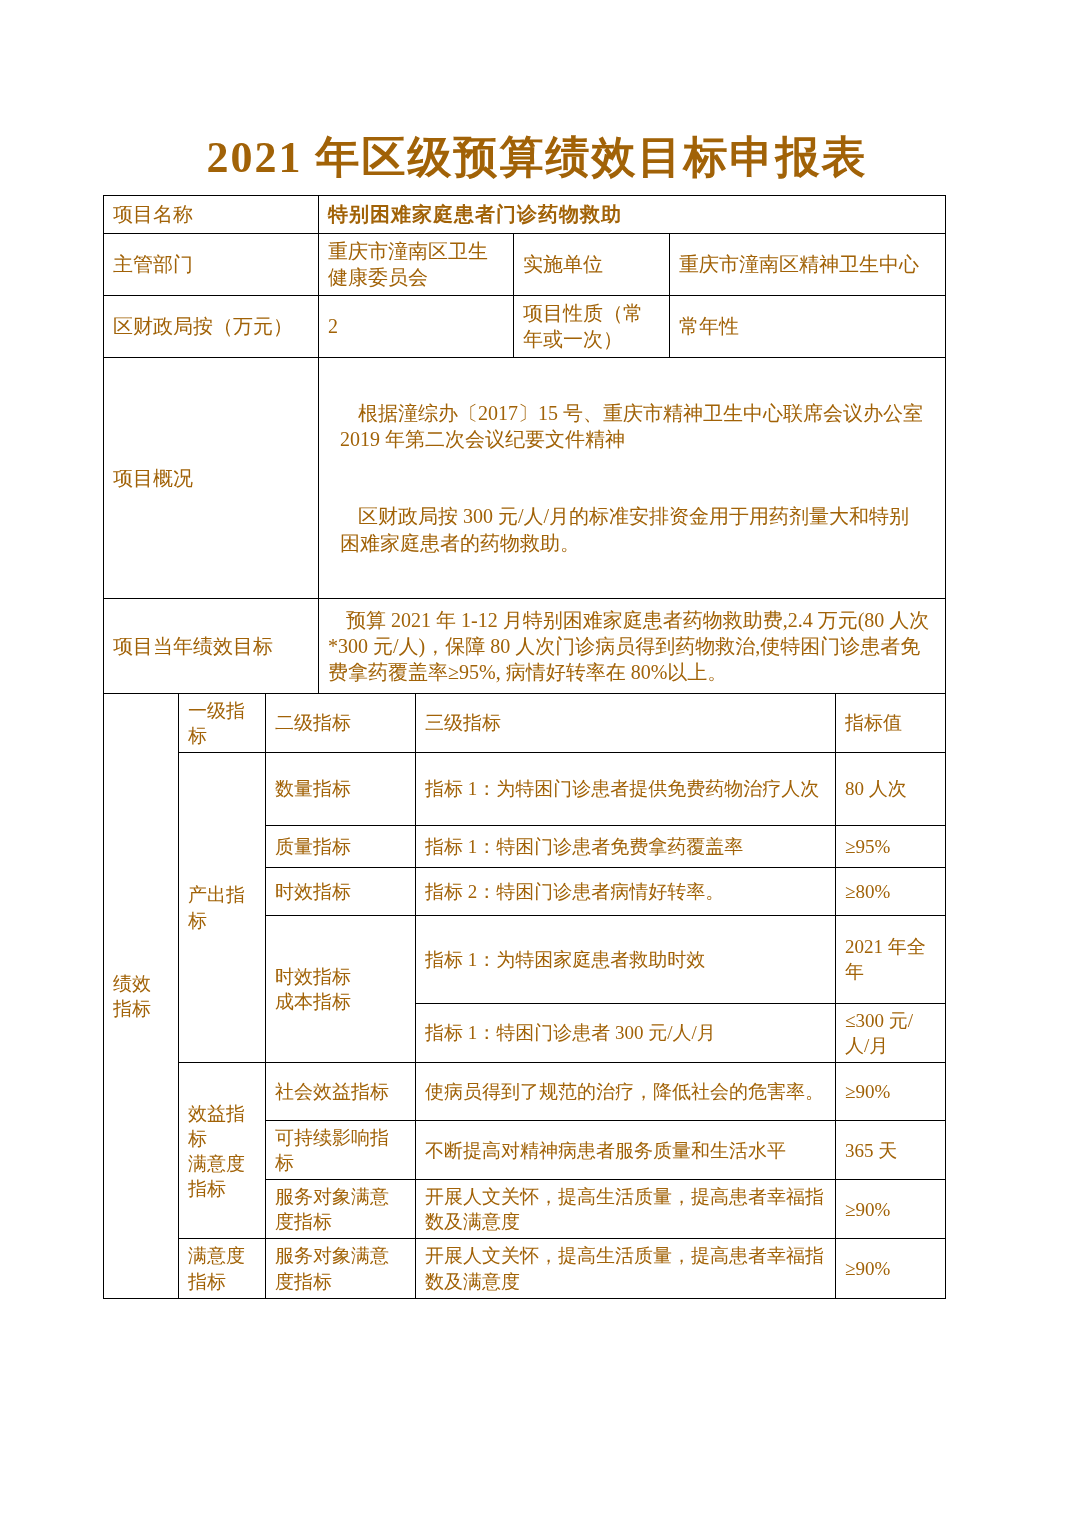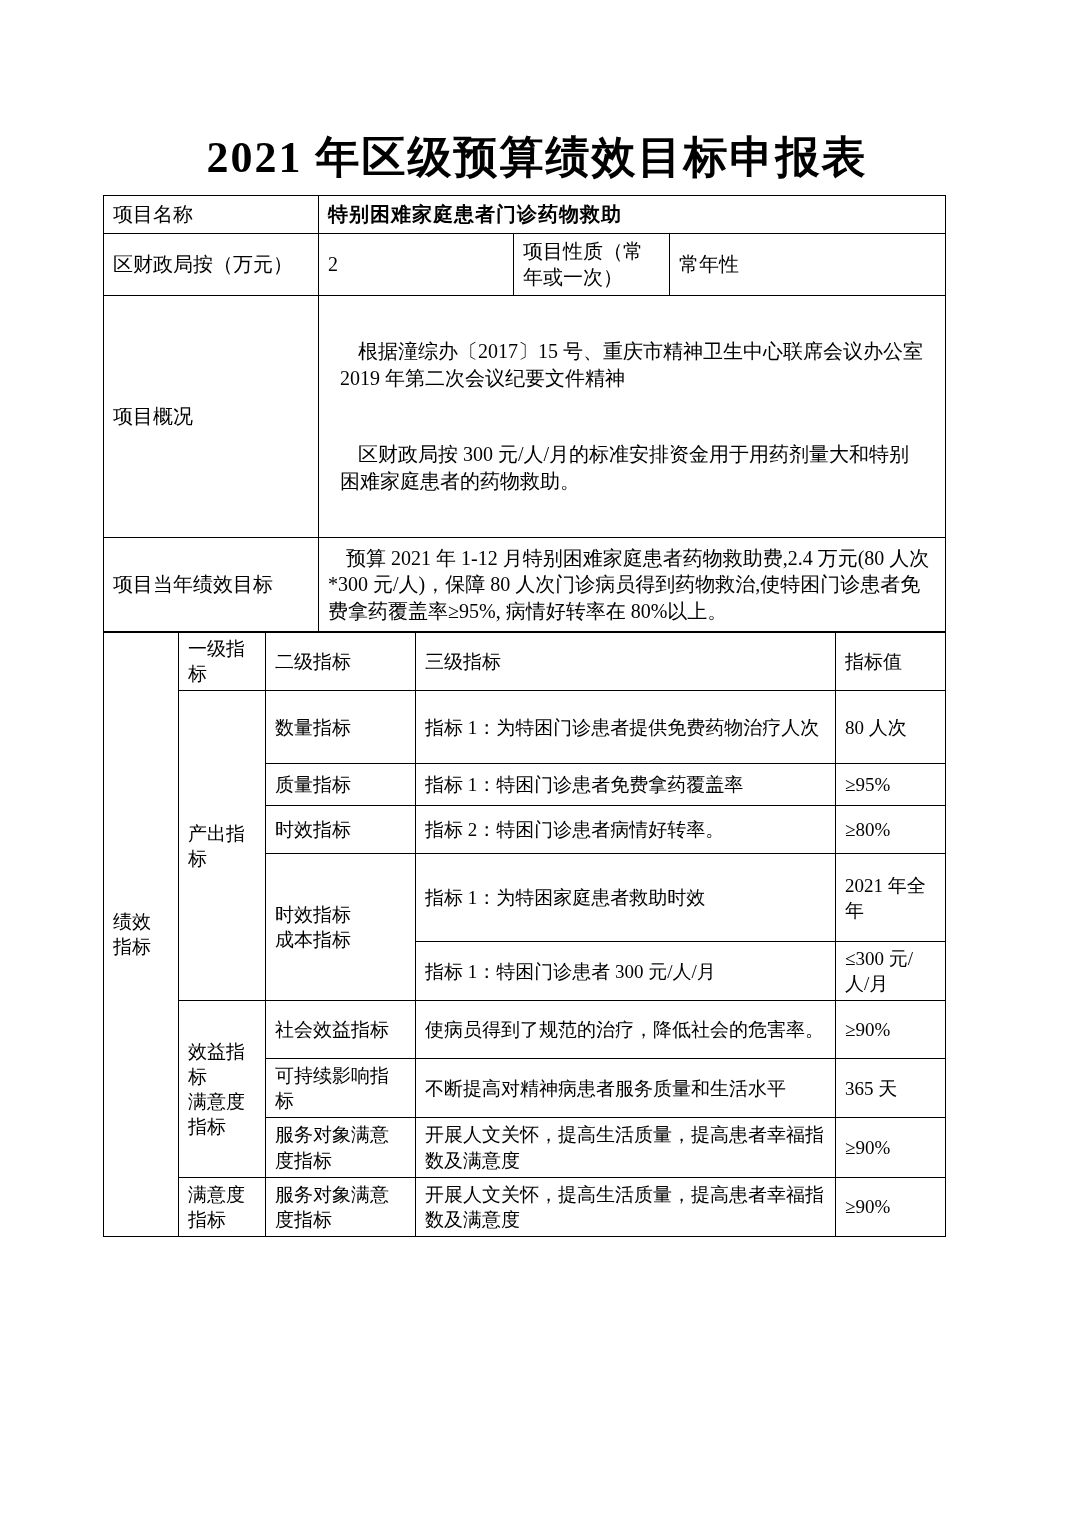--- a/index.html
+++ b/index.html
@@ -1,21 +1,21 @@
 <!DOCTYPE html>
 <html><head>
 <meta charset="utf-8">
 <style>
   html, body { margin: 0; padding: 0; background: #ffffff; }
   .page {
     position: relative;
     width: 1074px;
     height: 1330px;
     background: #ffffff;
-    color: #000000;
+    color: #a16207;
     font-family: "Liberation Serif", "DejaVu Serif", serif;
     overflow: hidden;
   }
   .doc-title {
     position: absolute;
     left: 0; top: 128px;
     width: 100%;
     margin: 0;
     text-align: center;
     font-size: 44px;
@@ -79,20 +79,26 @@
       <colgroup>
         <col style="width:215px">
           <col style="width:195px">
           <col style="width:156px">
           <col style="width:276px">
       </colgroup>
       <tbody>
         <tr style="height:38px">
           <td class="center">项目名称</td>
           <td colspan="3" class="project-name">特别困难家庭患者门诊药物救助</td>
+        </tr>
+        <tr style="height:55px">
+          <td>主管部门</td>
+          <td class="dept-cell">重庆市潼南区卫生健康委员会</td>
+          <td>实施单位</td>
+          <td>重庆市潼南区精神卫生中心</td>
         </tr>
         <tr style="height:52px">
           <td>区财政局按（万元）</td>
           <td>2</td>
           <td>项目性质（常年或一次）</td>
           <td>常年性</td>
         </tr>
         <tr style="height:145px">
           <td>项目概况</td>
           <td colspan="3" class="vtop">

